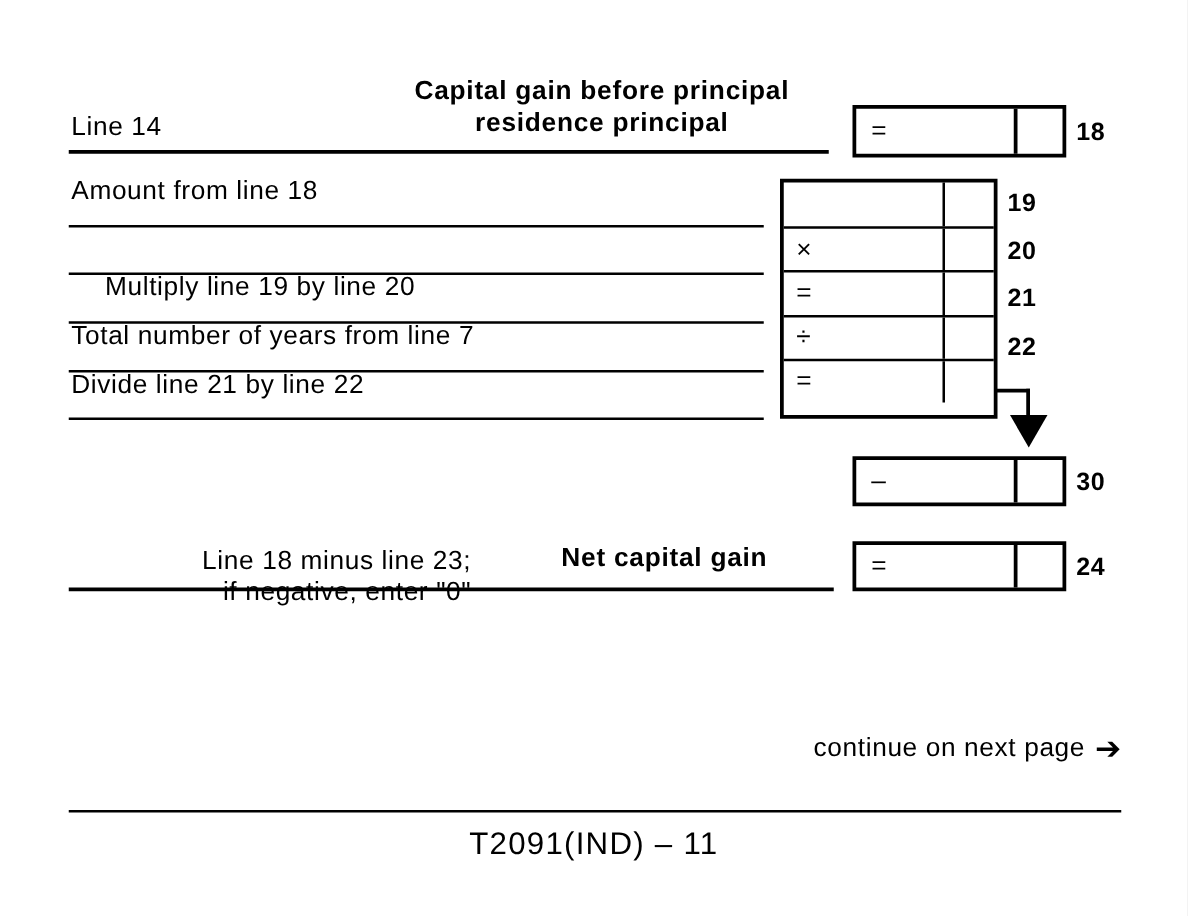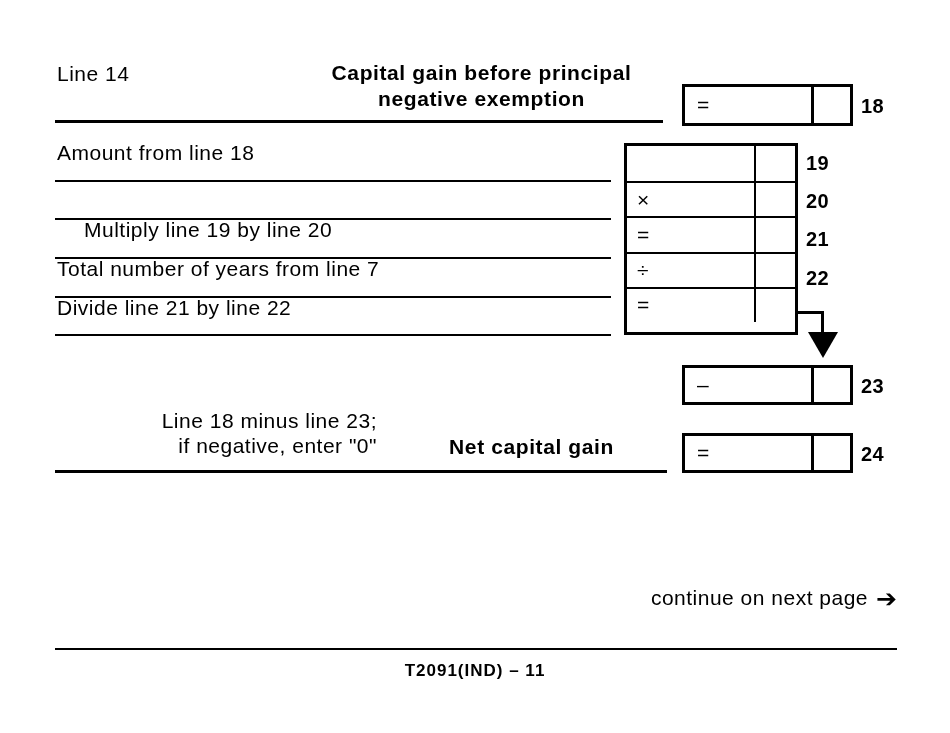--- a/index.html
+++ b/index.html
@@ -4,21 +4,21 @@
 <style>
   * { margin:0; padding:0; box-sizing:border-box; }
   html,body { background:#e9e9e9; }
   .frame {
     position:relative; width:950px; height:733px; margin:0 auto;
     background:#ffffff; color:#000;
     font-family:"Liberation Sans","DejaVu Sans",sans-serif;
     font-size:21px; letter-spacing:0.5px; overflow:hidden;
   }
   .abs { position:absolute; }
-  .two-line { line-height:25px; }
+  .two-line { line-height:25px;margin-top:28px; }
   .bold-title { font-weight:bold; text-align:center; line-height:26px; letter-spacing:0.6px; }
   .rule  { position:absolute; background:#000; height:2px; }
   .rule3 { height:3px; }
 
   
   .amtbox {
     position:absolute; width:171px; border:3px solid #000;
     display:flex; background:#fff;
   }
   .amtbox .op-cell {
@@ -48,33 +48,33 @@
     position:absolute; left:808px; top:332px; width:0; height:0;
     border-left:15px solid transparent; border-right:15px solid transparent;
     border-top:26px solid #000;
   }
 
   .continue { position:absolute; left:450px; top:584px; width:447px;
               text-align:right; font-size:21px; }
   .continue .arrow-right { font-weight:bold; font-size:25px; margin-left:8px;
                            vertical-align:-2px; letter-spacing:0; }
   .footer-code { position:absolute; left:0; top:661px; width:950px;
-                 text-align:center; font-size:17px; letter-spacing:1px;font-weight:bold; }
+                 text-align:center; font-size:25px; letter-spacing:1px; }
 </style>
 </head>
 <body>
 
 <div class="frame">
 
   <div class="abs two-line" style="left:57px; top:61px; width:250px;">
     <div>Line 14</div>
   </div>
   <div class="abs bold-title" style="left:300px; top:60px; width:363px;">
     <div>Capital gain before principal</div>
-    <div>negative exemption</div>
+    <div>residence principal</div>
   </div>
   <div class="rule rule3" style="left:55px; top:120px; width:608px;"></div>
 
   <div class="amtbox" style="left:682px; top:84px; height:42px;">
     <div class="op-cell">
       <span>=</span>
     </div>
     <div class="cents-cell"></div>
   </div>
   <div class="linenum" style="left:861px; top:95px;">18</div>
@@ -141,21 +141,21 @@
   <div class="elbow-h"></div>
   <div class="elbow-v"></div>
   <div class="arrow-down"></div>
 
   <div class="amtbox" style="left:682px; top:365px; height:40px;">
     <div class="op-cell">
       <span>–</span>
     </div>
     <div class="cents-cell"></div>
   </div>
-  <div class="linenum" style="left:861px; top:375px;">23</div>
+  <div class="linenum" style="left:861px; top:375px;">30</div>
 
   <div class="abs two-line" style="left:57px; top:408px; width:320px;text-align:right;">
     <div>Line 18 minus line 23;</div>
     <div>if negative, enter "0"</div>
   </div>
   <div class="abs bold-title" style="left:400px; top:434px; width:263px;">Net capital gain</div>
   <div class="rule rule3" style="left:55px; top:470px; width:612px;"></div>
 
   <div class="amtbox" style="left:682px; top:433px; height:40px;">
     <div class="op-cell">

